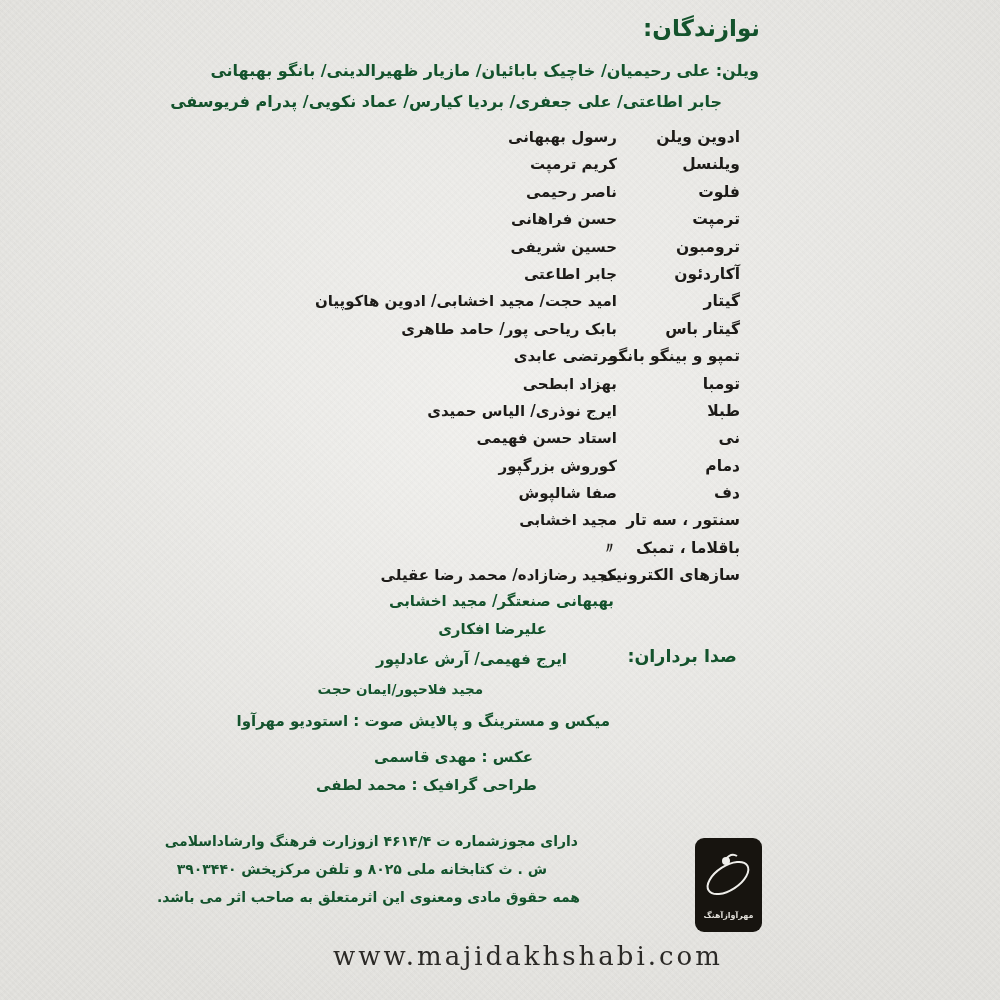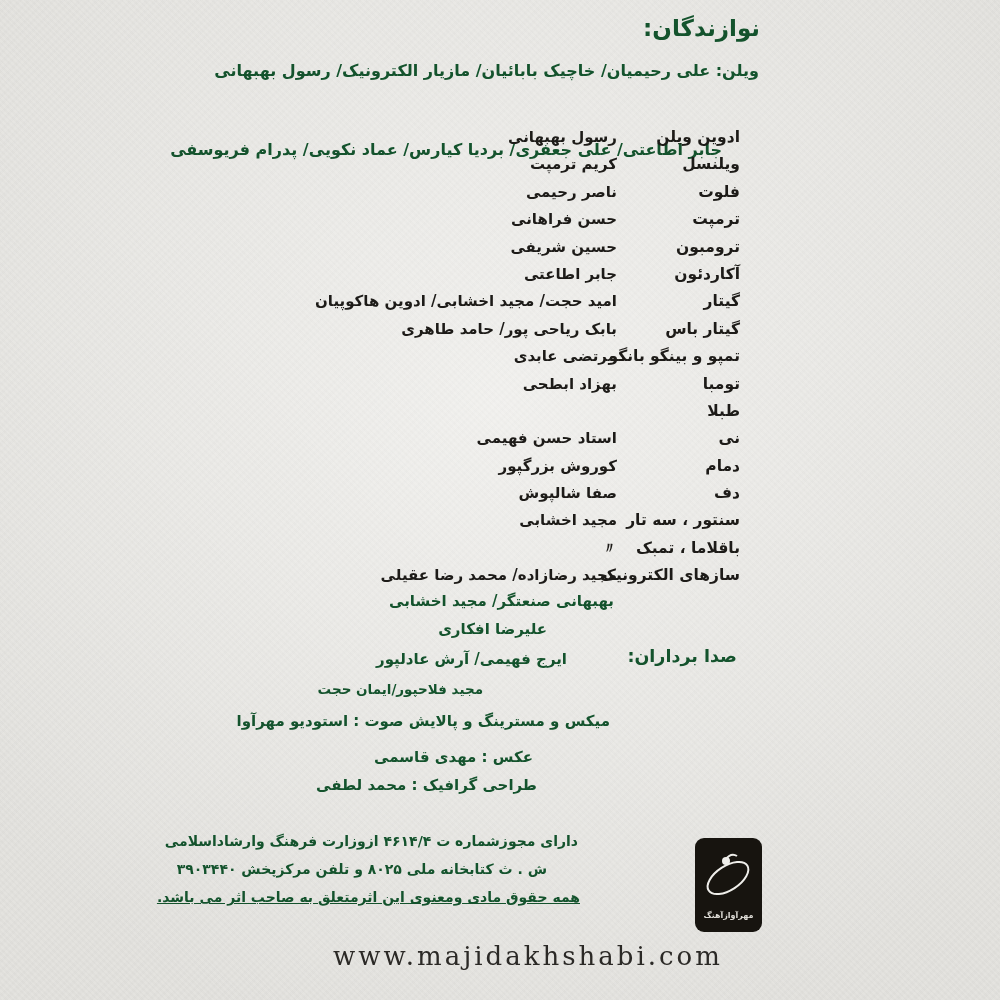--- a/index.html
+++ b/index.html
@@ -29,22 +29,22 @@
     font-family:"DejaVu Serif", serif;font-weight:400;
     font-size:26px;letter-spacing:3px;color:#2b2926;
   }
   #label-logo{position:absolute;top:838px;right:238px;width:67px;height:94px;}
 </style>
 </head>
 <body>
 
 <div class="abs fa h1" style="top:15px;right:240px;">نوازندگان:</div>
 
-<div class="abs fa line" style="top:61px;right:241px;">ویلن: علی رحیمیان/ خاچیک بابائیان/ مازیار الکترونیک/ رسول بهبهانی</div>
-<div class="abs fa line" style="top:92px;right:278px;margin-top:48px;">جابر اطاعتی/ علی جعفری/ بردیا کیارس/ عماد نکویی/ پدرام فریوسفی</div>
+<div class="abs fa line" style="top:61px;right:241px;">ویلن: علی رحیمیان/ خاچیک بابائیان/ مازیار ظهیرالدینی/ بانگو بهبهانی</div>
+<div class="abs fa line" style="top:92px;right:278px;">جابر اطاعتی/ علی جعفری/ بردیا کیارس/ عماد نکویی/ پدرام فریوسفی</div>
 
 <div id="credits">
   <div class="crow">
     <span class="clabel">ادوین ویلن</span>
     <span class="cvalue">رسول بهبهانی</span>
   </div>
   <div class="crow">
     <span class="clabel">ویلنسل</span>
     <span class="cvalue">کریم ترمپت</span>
   </div>
@@ -75,20 +75,21 @@
   <div class="crow">
     <span class="clabel">تمپو و بینگو بانگو</span>
     <span class="cvalue">مرتضی عابدی</span>
   </div>
   <div class="crow">
     <span class="clabel">تومبا</span>
     <span class="cvalue">بهزاد ابطحی</span>
   </div>
   <div class="crow">
     <span class="clabel">طبلا</span>
+    <span class="cvalue">ایرج نوذری/ الیاس حمیدی</span>
   </div>
   <div class="crow">
     <span class="clabel">نی</span>
     <span class="cvalue">استاد حسن فهیمی</span>
   </div>
   <div class="crow">
     <span class="clabel">دمام</span>
     <span class="cvalue">کوروش بزرگپور</span>
   </div>
   <div class="crow">
@@ -114,21 +115,21 @@
 
 <div class="abs fa" style="top:646px;right:263px;font-size:17.5px;">صدا برداران:</div>
 <div class="abs fa" style="top:650px;right:433px;font-size:15px;">ایرج فهیمی/ آرش عادلپور</div>
 <div class="abs fa small" style="top:681px;right:517px;">مجید فلاحپور/ایمان حجت</div>
 <div class="abs fa" style="top:712px;right:390px;font-size:15px;">میکس و مسترینگ و پالایش صوت :  استودیو مهرآوا</div>
 <div class="abs fa" style="top:748px;right:467px;font-size:15px;">عکس : مهدی قاسمی</div>
 <div class="abs fa" style="top:776px;right:463px;font-size:15px;">طراحی گرافیک : محمد لطفی</div>
 
 <div class="abs fa lic" style="top:833px;right:422px;">دارای مجوزشماره  ت ۴۶۱۴/۴  ازوزارت فرهنگ وارشاداسلامی</div>
 <div class="abs fa lic" style="top:861px;right:453px;">ش . ث کتابخانه ملی  ۸۰۲۵ و    تلفن مرکزپخش  ۳۹۰۳۴۴۰</div>
-<div class="abs fa lic" style="top:889px;right:420px;text-decoration:underline;">همه حقوق مادی ومعنوی این اثرمتعلق به صاحب اثر می باشد.</div>
+<div class="abs fa lic" style="top:889px;right:420px;">همه حقوق مادی ومعنوی این اثرمتعلق به صاحب اثر می باشد.</div>
 
 <svg id="label-logo" viewBox="0 0 67 94">
   <rect x="0" y="0" width="67" height="94" rx="9" fill="#17140f"></rect>
   <g stroke="#efeeea" fill="none" stroke-width="2">
     <ellipse cx="33" cy="40" rx="23" ry="12" transform="rotate(-33 33 40)"></ellipse>
     <path d="M30 22 q6 -8 12 -4"></path>
     <circle cx="31" cy="23" r="4" fill="#efeeea" stroke="none"></circle>
   </g>
   <text x="33.5" y="80" text-anchor="middle" font-size="8" fill="#dedcd6" font-family="DejaVu Sans, sans-serif" font-weight="700">مهرآوازآهنگ</text>
 </svg>

